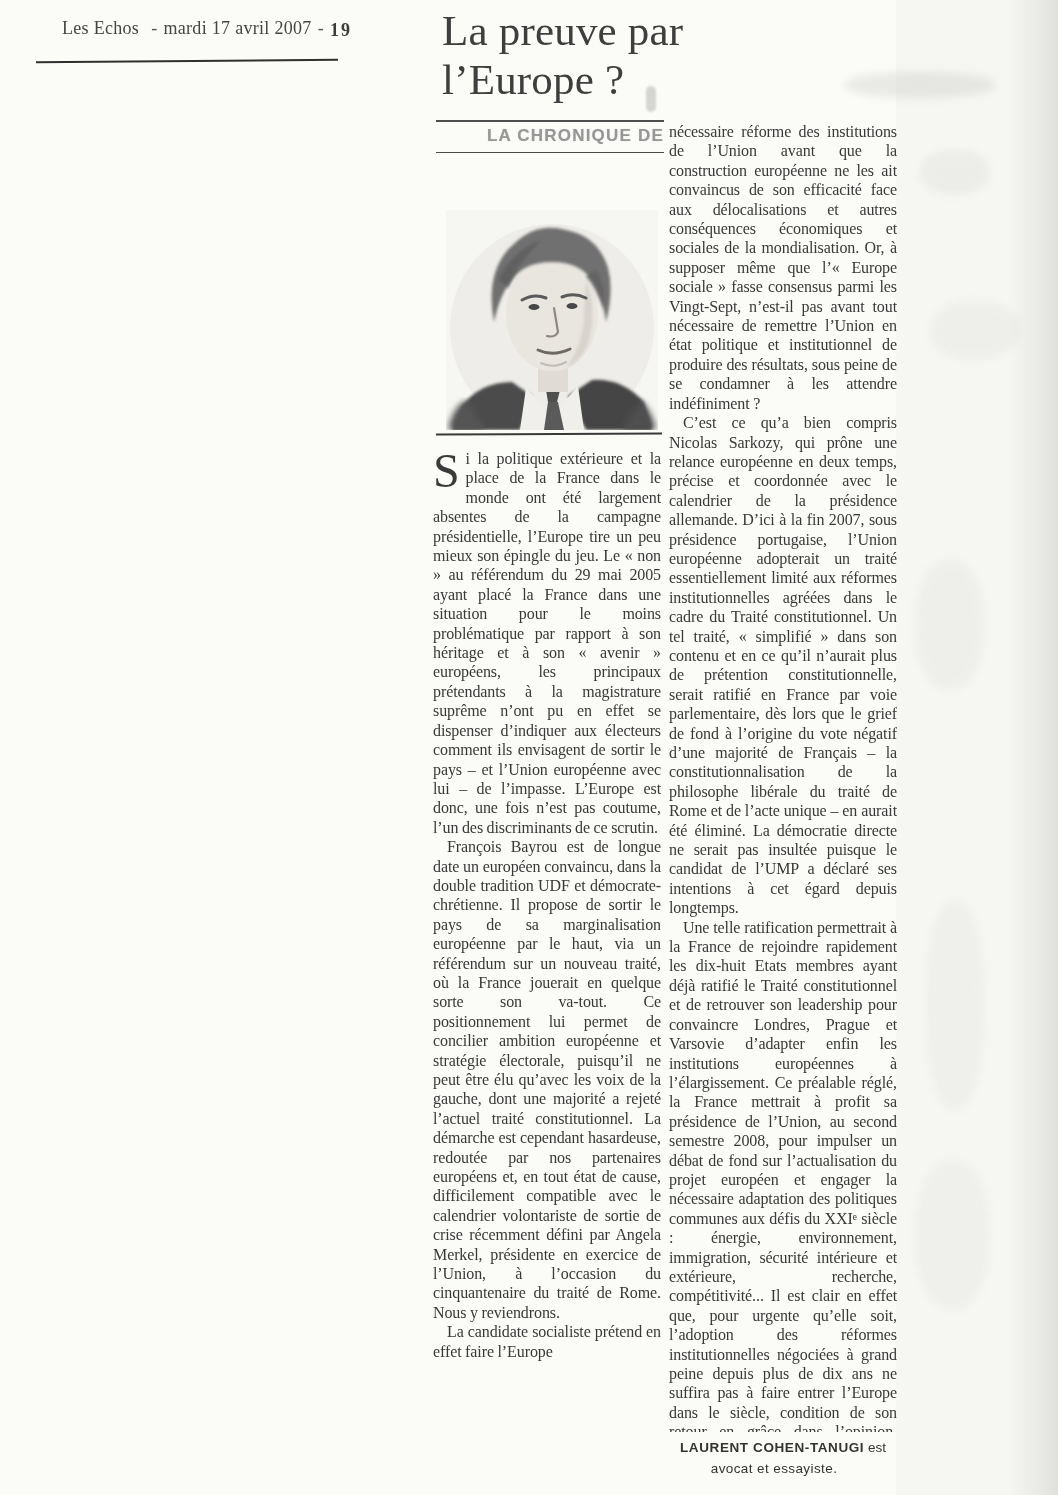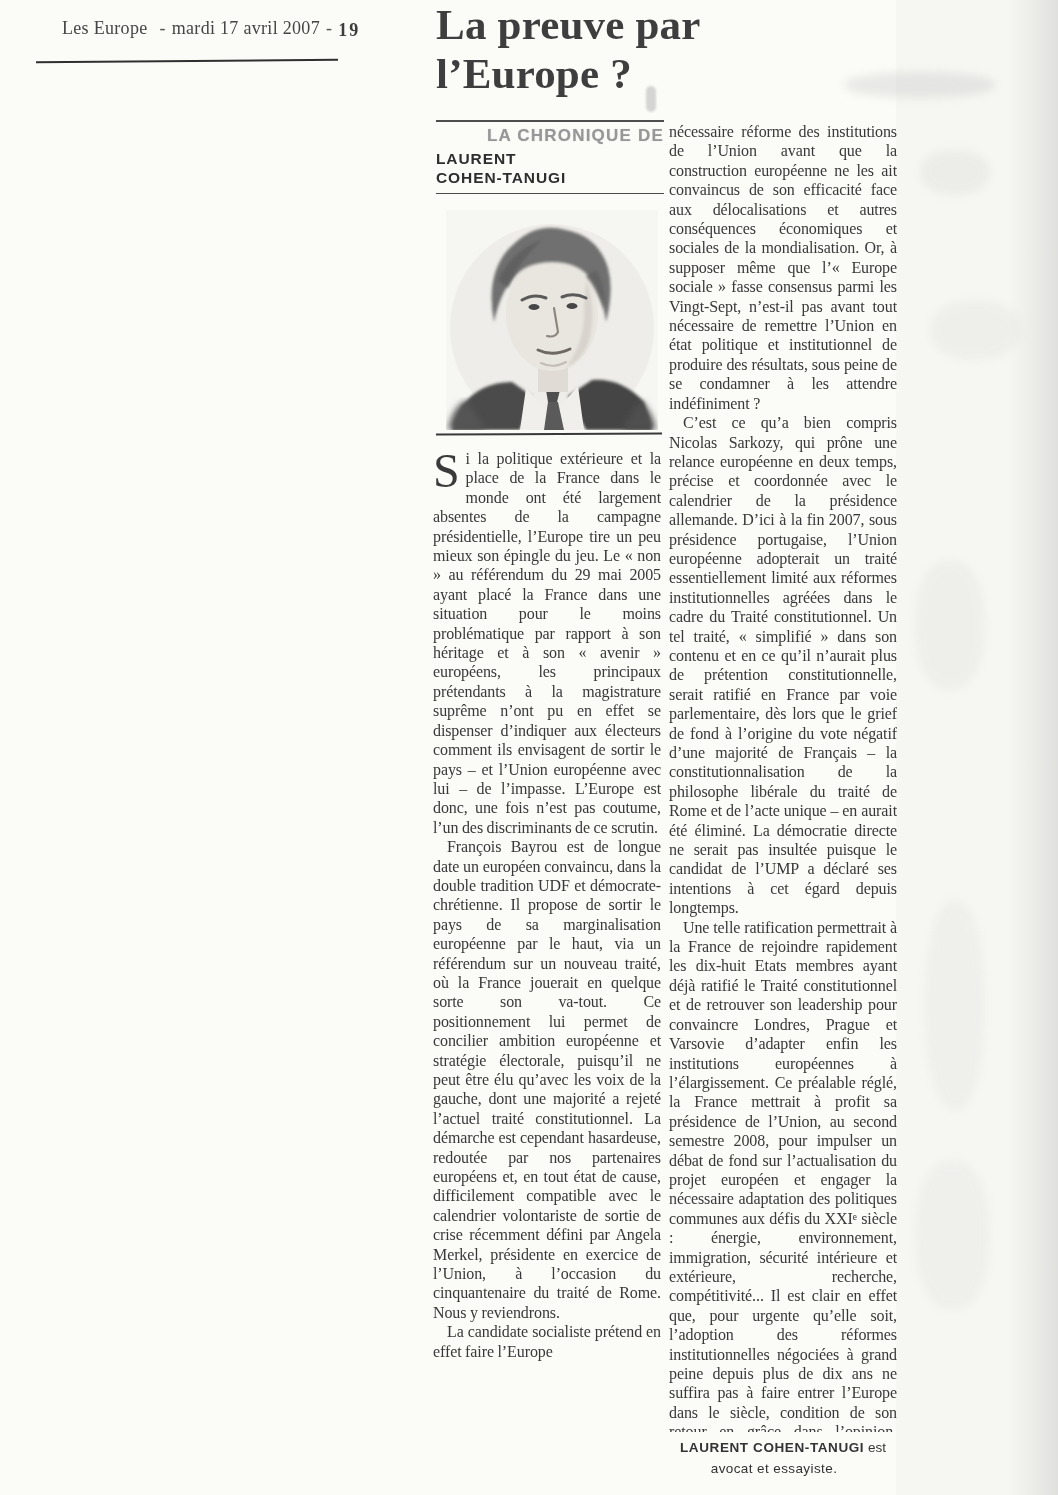--- a/index.html
+++ b/index.html
@@ -62,33 +62,29 @@
 <div class="abs blob artifact" style="left:930px;top:300px;width:90px;height:60px;opacity:.08;"></div>
 <div class="abs blob artifact" style="left:915px;top:560px;width:70px;height:130px;opacity:.08;"></div>
 <div class="abs blob artifact" style="left:925px;top:900px;width:60px;height:210px;opacity:.07;"></div>
 <div class="abs blob artifact" style="left:915px;top:1160px;width:75px;height:150px;opacity:.07;"></div>
 <div class="abs dash artifact" style="left:640px;top:238px;width:16px;height:3px;"></div>
 <div class="abs dash artifact" style="left:640px;top:296px;width:14px;height:3px;"></div>
 <div class="abs dash artifact" style="left:639px;top:358px;width:15px;height:3px;"></div>
 <div class="abs dash artifact" style="left:646px;top:86px;width:10px;height:26px;border-radius:6px;opacity:.35;"></div>
 
 <div class="abs masthead">
-  <span class="pub">Les Europe</span><span class="sep">-</span><span>mardi 17 avril 2007</span><span class="sep">-</span><span class="pagenum">19</span>
+  <span class="pub">Les Echos</span><span class="sep">-</span><span>mardi 17 avril 2007</span><span class="sep">-</span><span class="pagenum">19</span>
 </div>
 <div class="abs masthead-rule"></div>
 
-<h1 class="abs article-title" style="margin:0;font-weight:700;">La preuve par l’Europe ?</h1>
+<h1 class="abs article-title" style="margin:6px;font-weight:400;">La preuve par l’Europe ?</h1>
 
 <div class="abs chronique">
   <div class="rule-thick"></div>
   <div class="kicker">LA CHRONIQUE DE</div>
-  <div class="author">
-    <div>LAURENT</div>
-    <div>COHEN-TANUGI</div>
-  </div>
   <div class="rule-thin"></div>
 </div>
 
 <div class="abs portrait">
   <svg viewBox="0 0 212 220">
     <defs>
       <filter id="soft">
           <feGaussianBlur stdDeviation="1.4"></feGaussianBlur>
         </filter>
       <filter id="softer">

